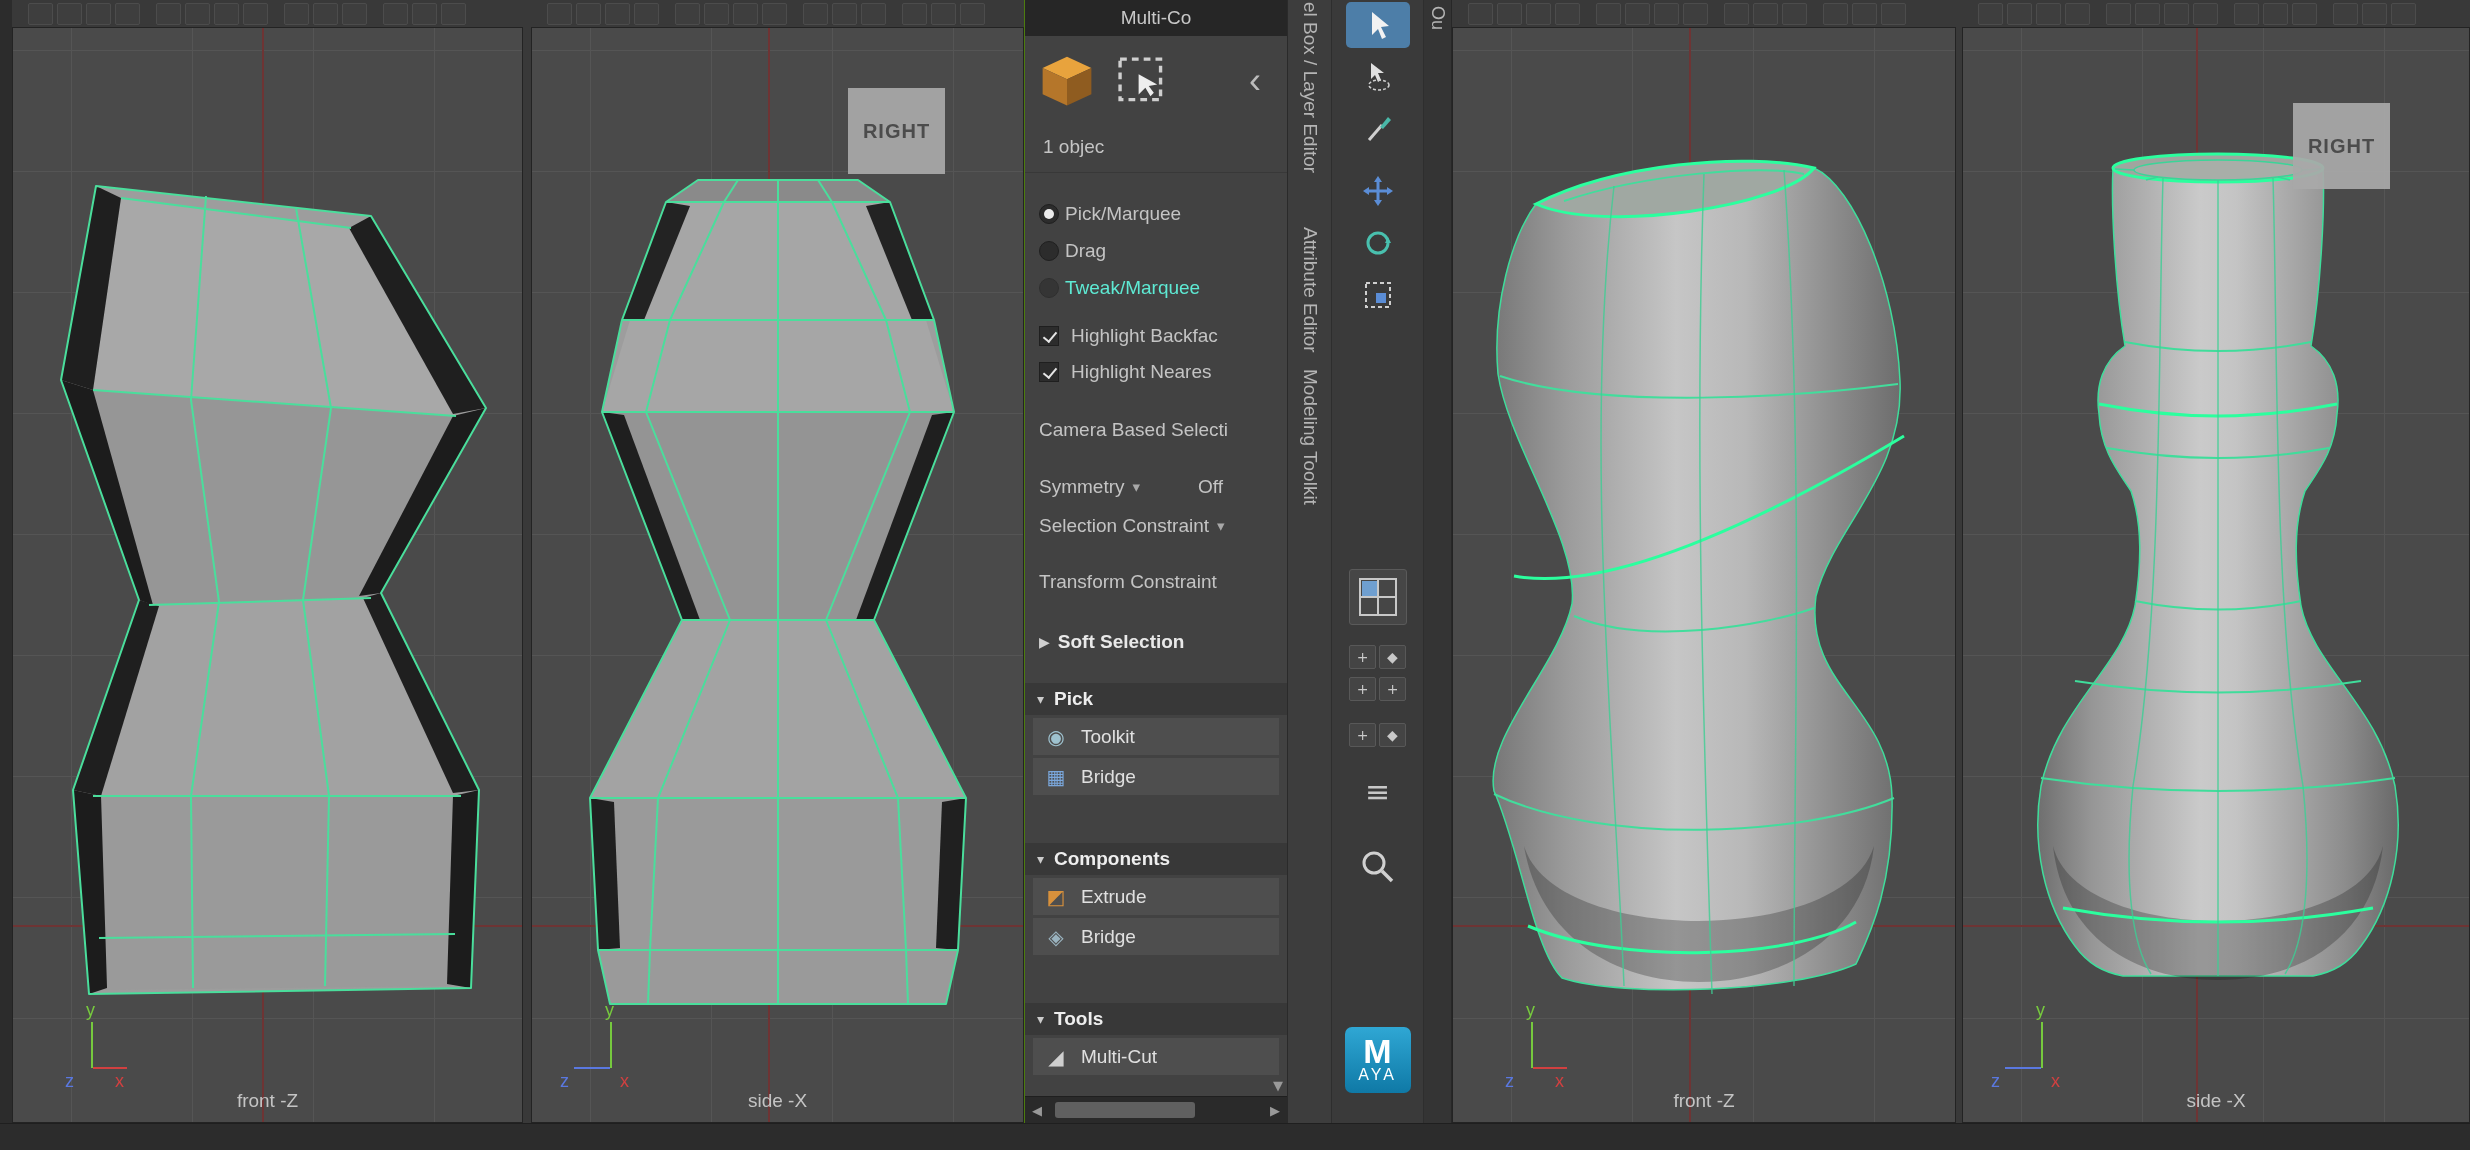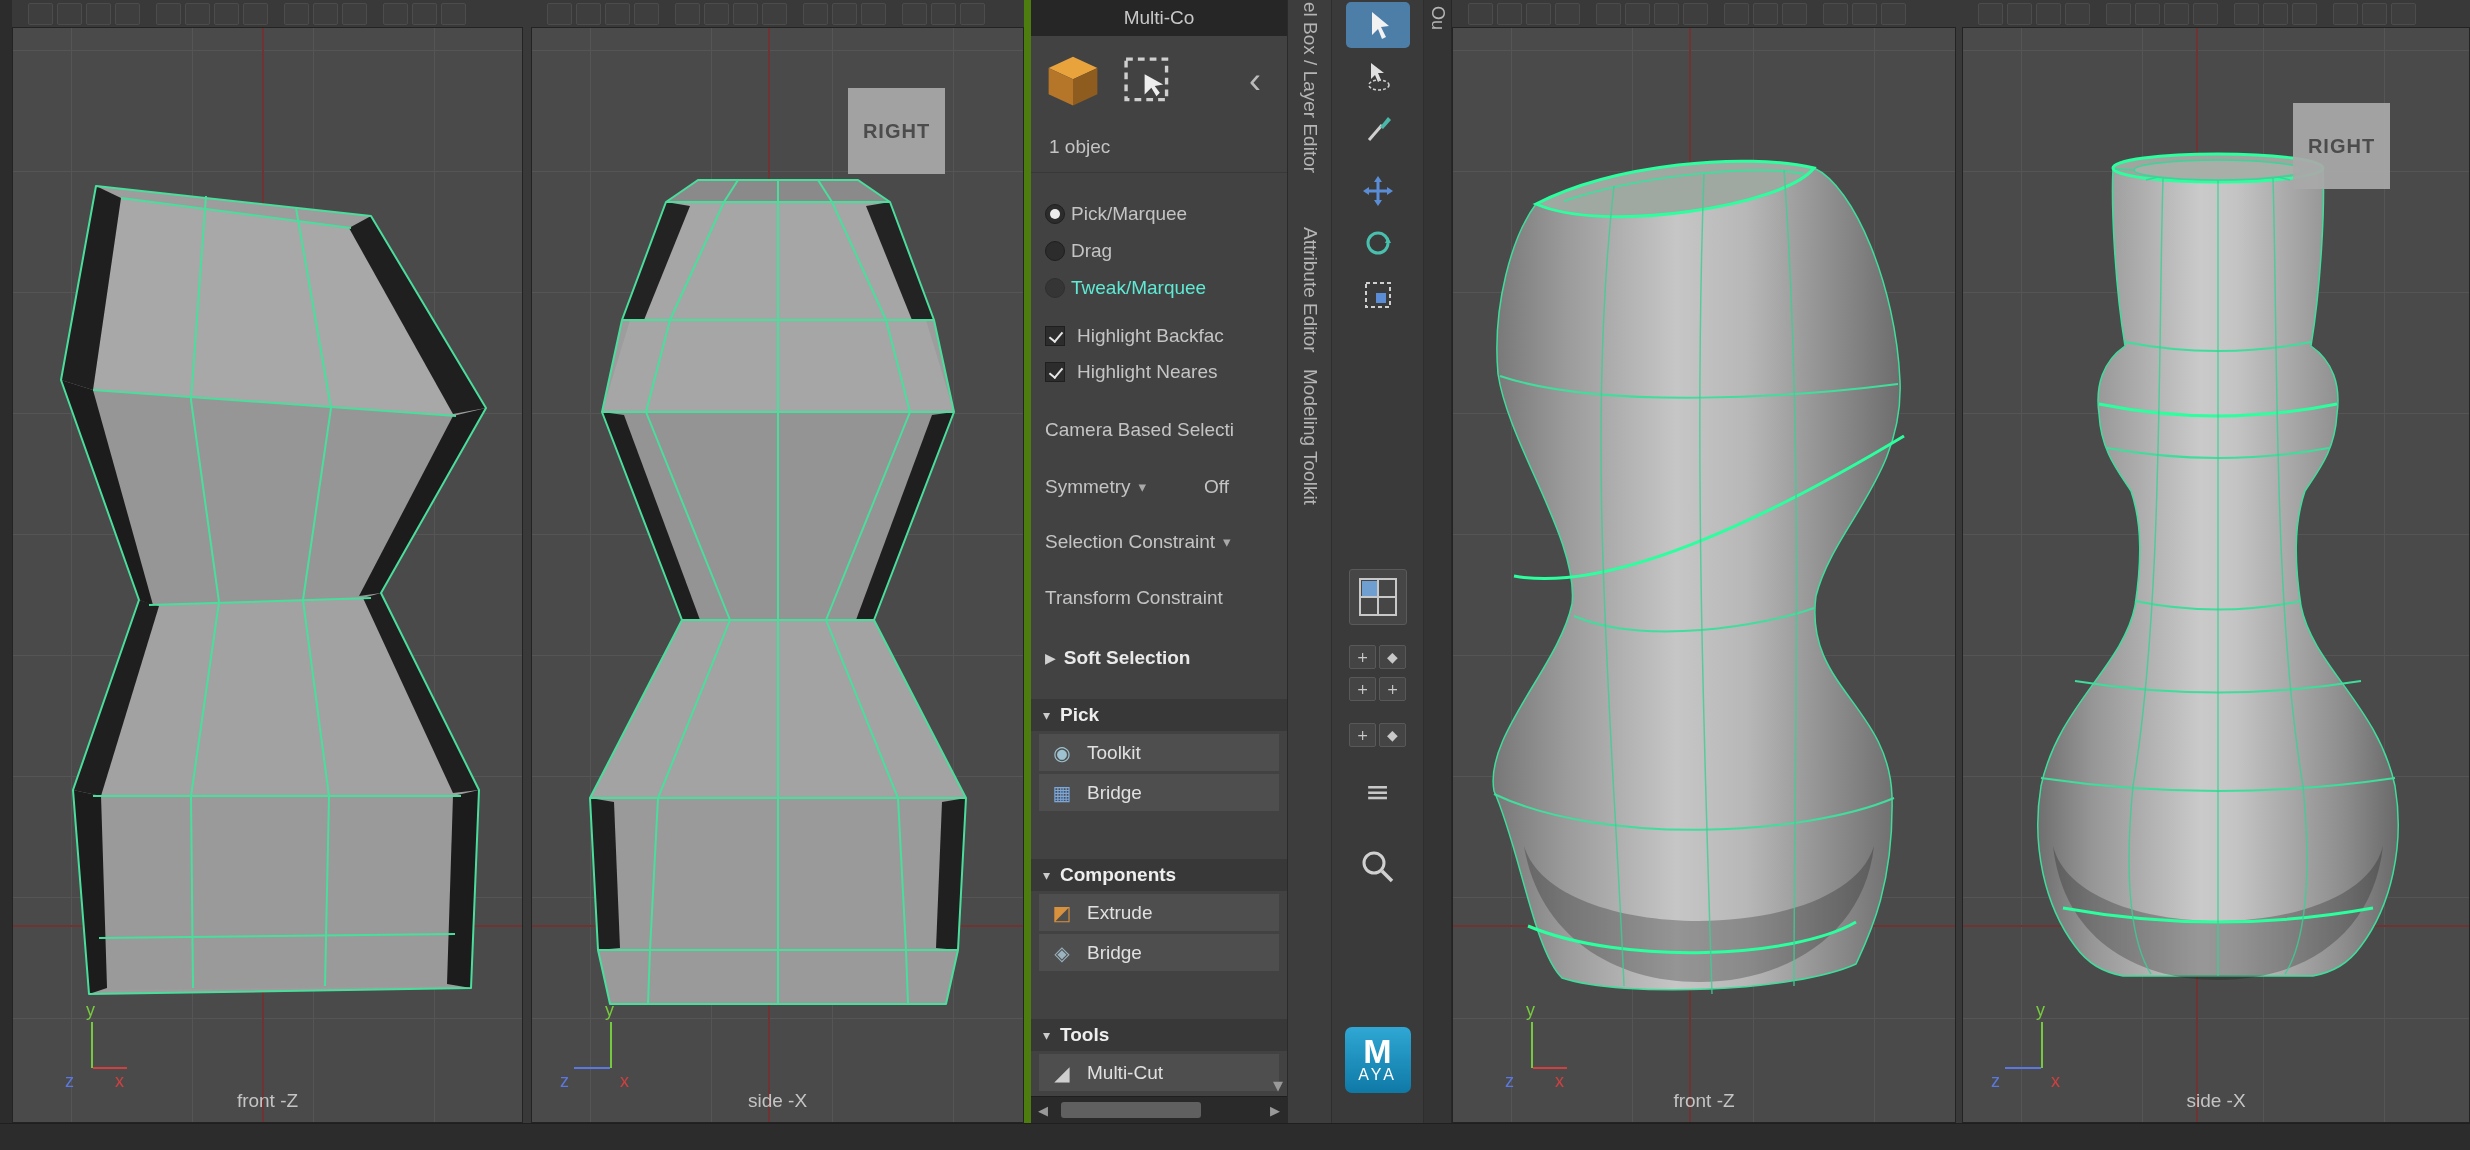--- a/index.html
+++ b/index.html
@@ -32,21 +32,21 @@
   .tripod .ty{left:23px;top:2px;color:#76c93e;font-size:18px;}
   .tripod .lx{left:30px;bottom:25px;width:34px;height:2px;background:#d14040;}
   .tripod .tx{left:52px;bottom:2px;color:#d14040;font-size:18px;}
   .tripod .tz{left:2px;bottom:2px;color:#5a78e0;font-size:18px;}
   .tripod.side .lx{left:-8px;width:36px;background:#5a78e0;}
   .tripod.side .tz{left:-22px;}
   .tripod.side .tx{left:38px;}
 
   
   .tool-panel{position:absolute;left:1024px;top:0;width:264px;bottom:27px;background:#424242;
-    border-left:7px solid #4d7c0f;border-right:1px solid #2a2a2a;overflow:hidden;color:#c4c4c4;font-size:19px;}
+    border-left:1px solid #4d7c0f;border-right:1px solid #2a2a2a;overflow:hidden;color:#c4c4c4;font-size:19px;}
   .tp-header{height:36px;background:#262626;color:#c8c8c8;display:flex;align-items:center;justify-content:center;
     font-size:19px;white-space:nowrap;overflow:hidden;}
   .tp-iconrow{margin:8px 12px 0;height:74px;display:flex;align-items:center;gap:18px;}
   .tp-chevron{margin-left:auto;padding-right:14px;font-size:36px;color:#bbbbbb;line-height:1;}
   .tp-objcount{margin:18px 0 0 18px;line-height:22px;white-space:nowrap;overflow:hidden;}
   .tp-divider{margin-top:14px;border-top:1px solid #383838;}
   .tp-modes{margin:22px 0 0 14px;}
   .mode-row{height:37px;display:flex;align-items:center;gap:6px;}
   .radio{width:20px;height:20px;border-radius:50%;background:#2c2c2c;border:1px solid #1f1f1f;flex:0 0 20px;}
   .mode-row.selected .radio{position:relative;}
@@ -279,21 +279,21 @@
   </div>
 
   <div class="tp-row" style="margin-top:26px;">
     <span>Camera Based Selecti</span>
   </div>
   <div class="tp-row" style="margin-top:30px;">
     <span>Symmetry</span>
     <span class="caret">▾</span>
     <span class="tp-val">Off</span>
   </div>
-  <div class="tp-row" style="margin-top:28px;">
+  <div class="tp-row" style="margin-top:12px;">
     <span>Selection Constraint</span>
     <span class="caret">▾</span>
   </div>
   <div class="tp-row" style="margin-top:29px;">
     <span>Transform Constraint</span>
   </div>
   <div class="tp-row tp-soft" style="margin-top:33px;">
     <span class="tri">▶</span>
     <span>Soft Selection</span>
   </div>

